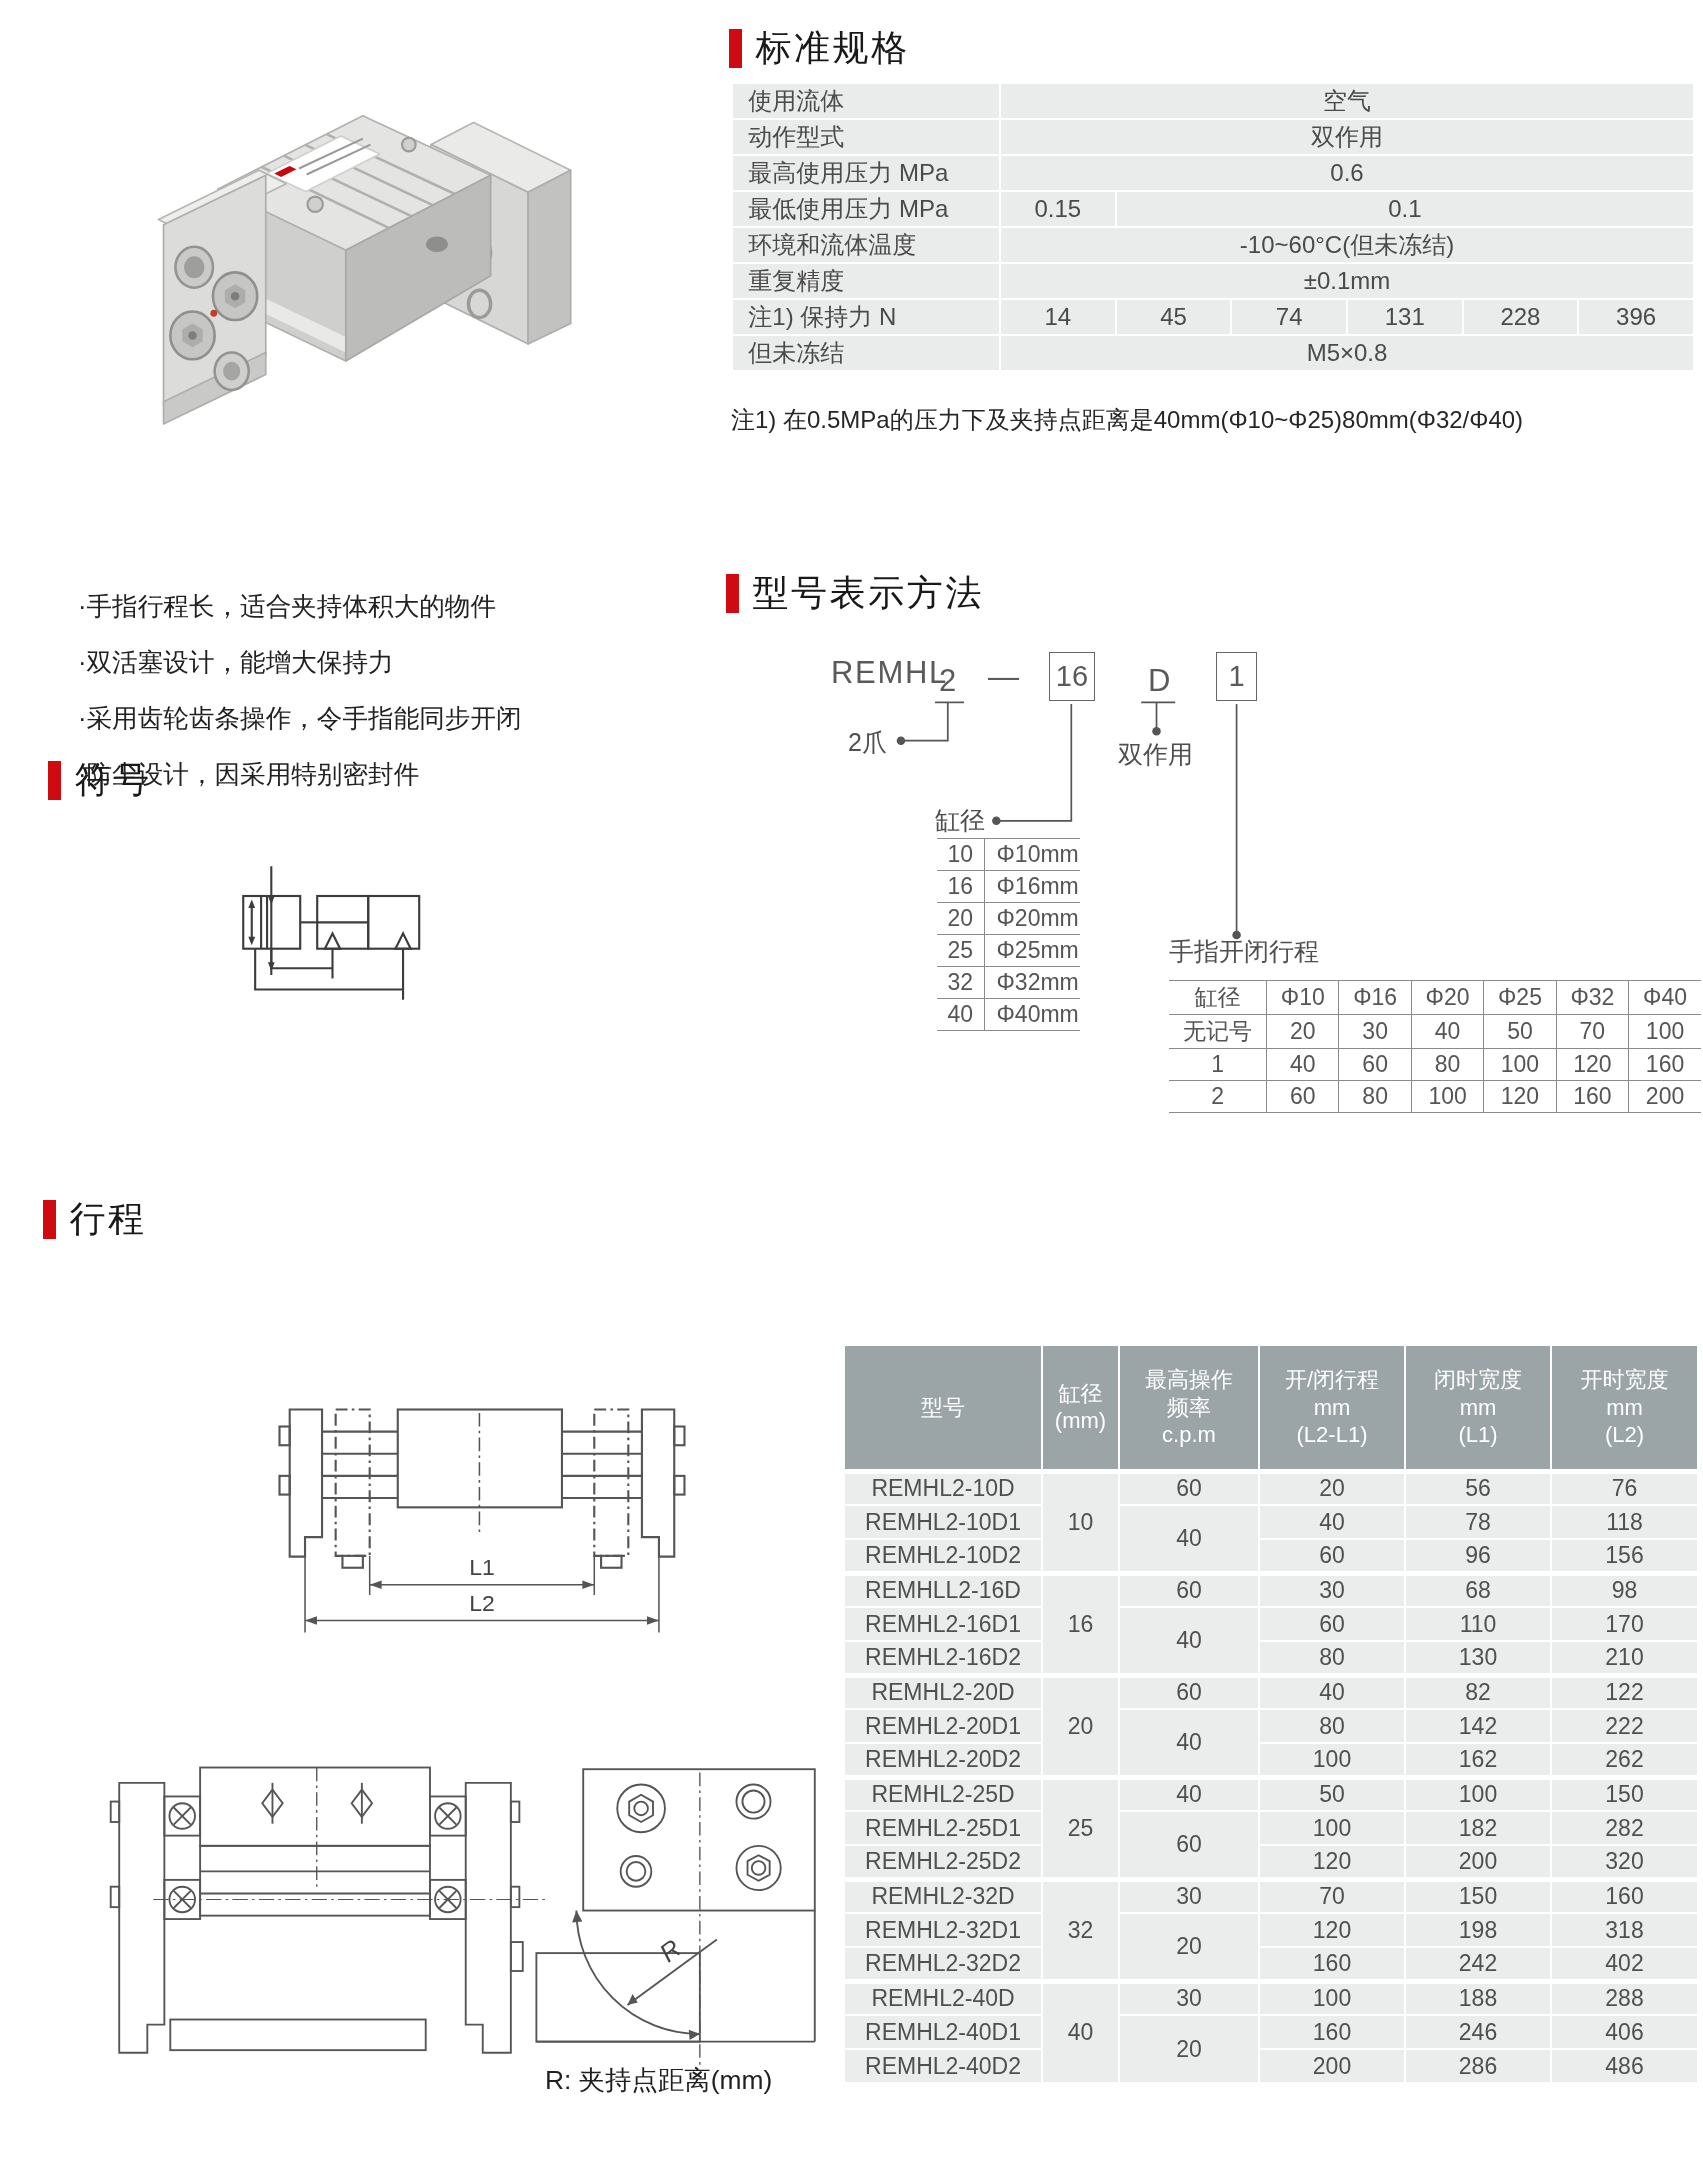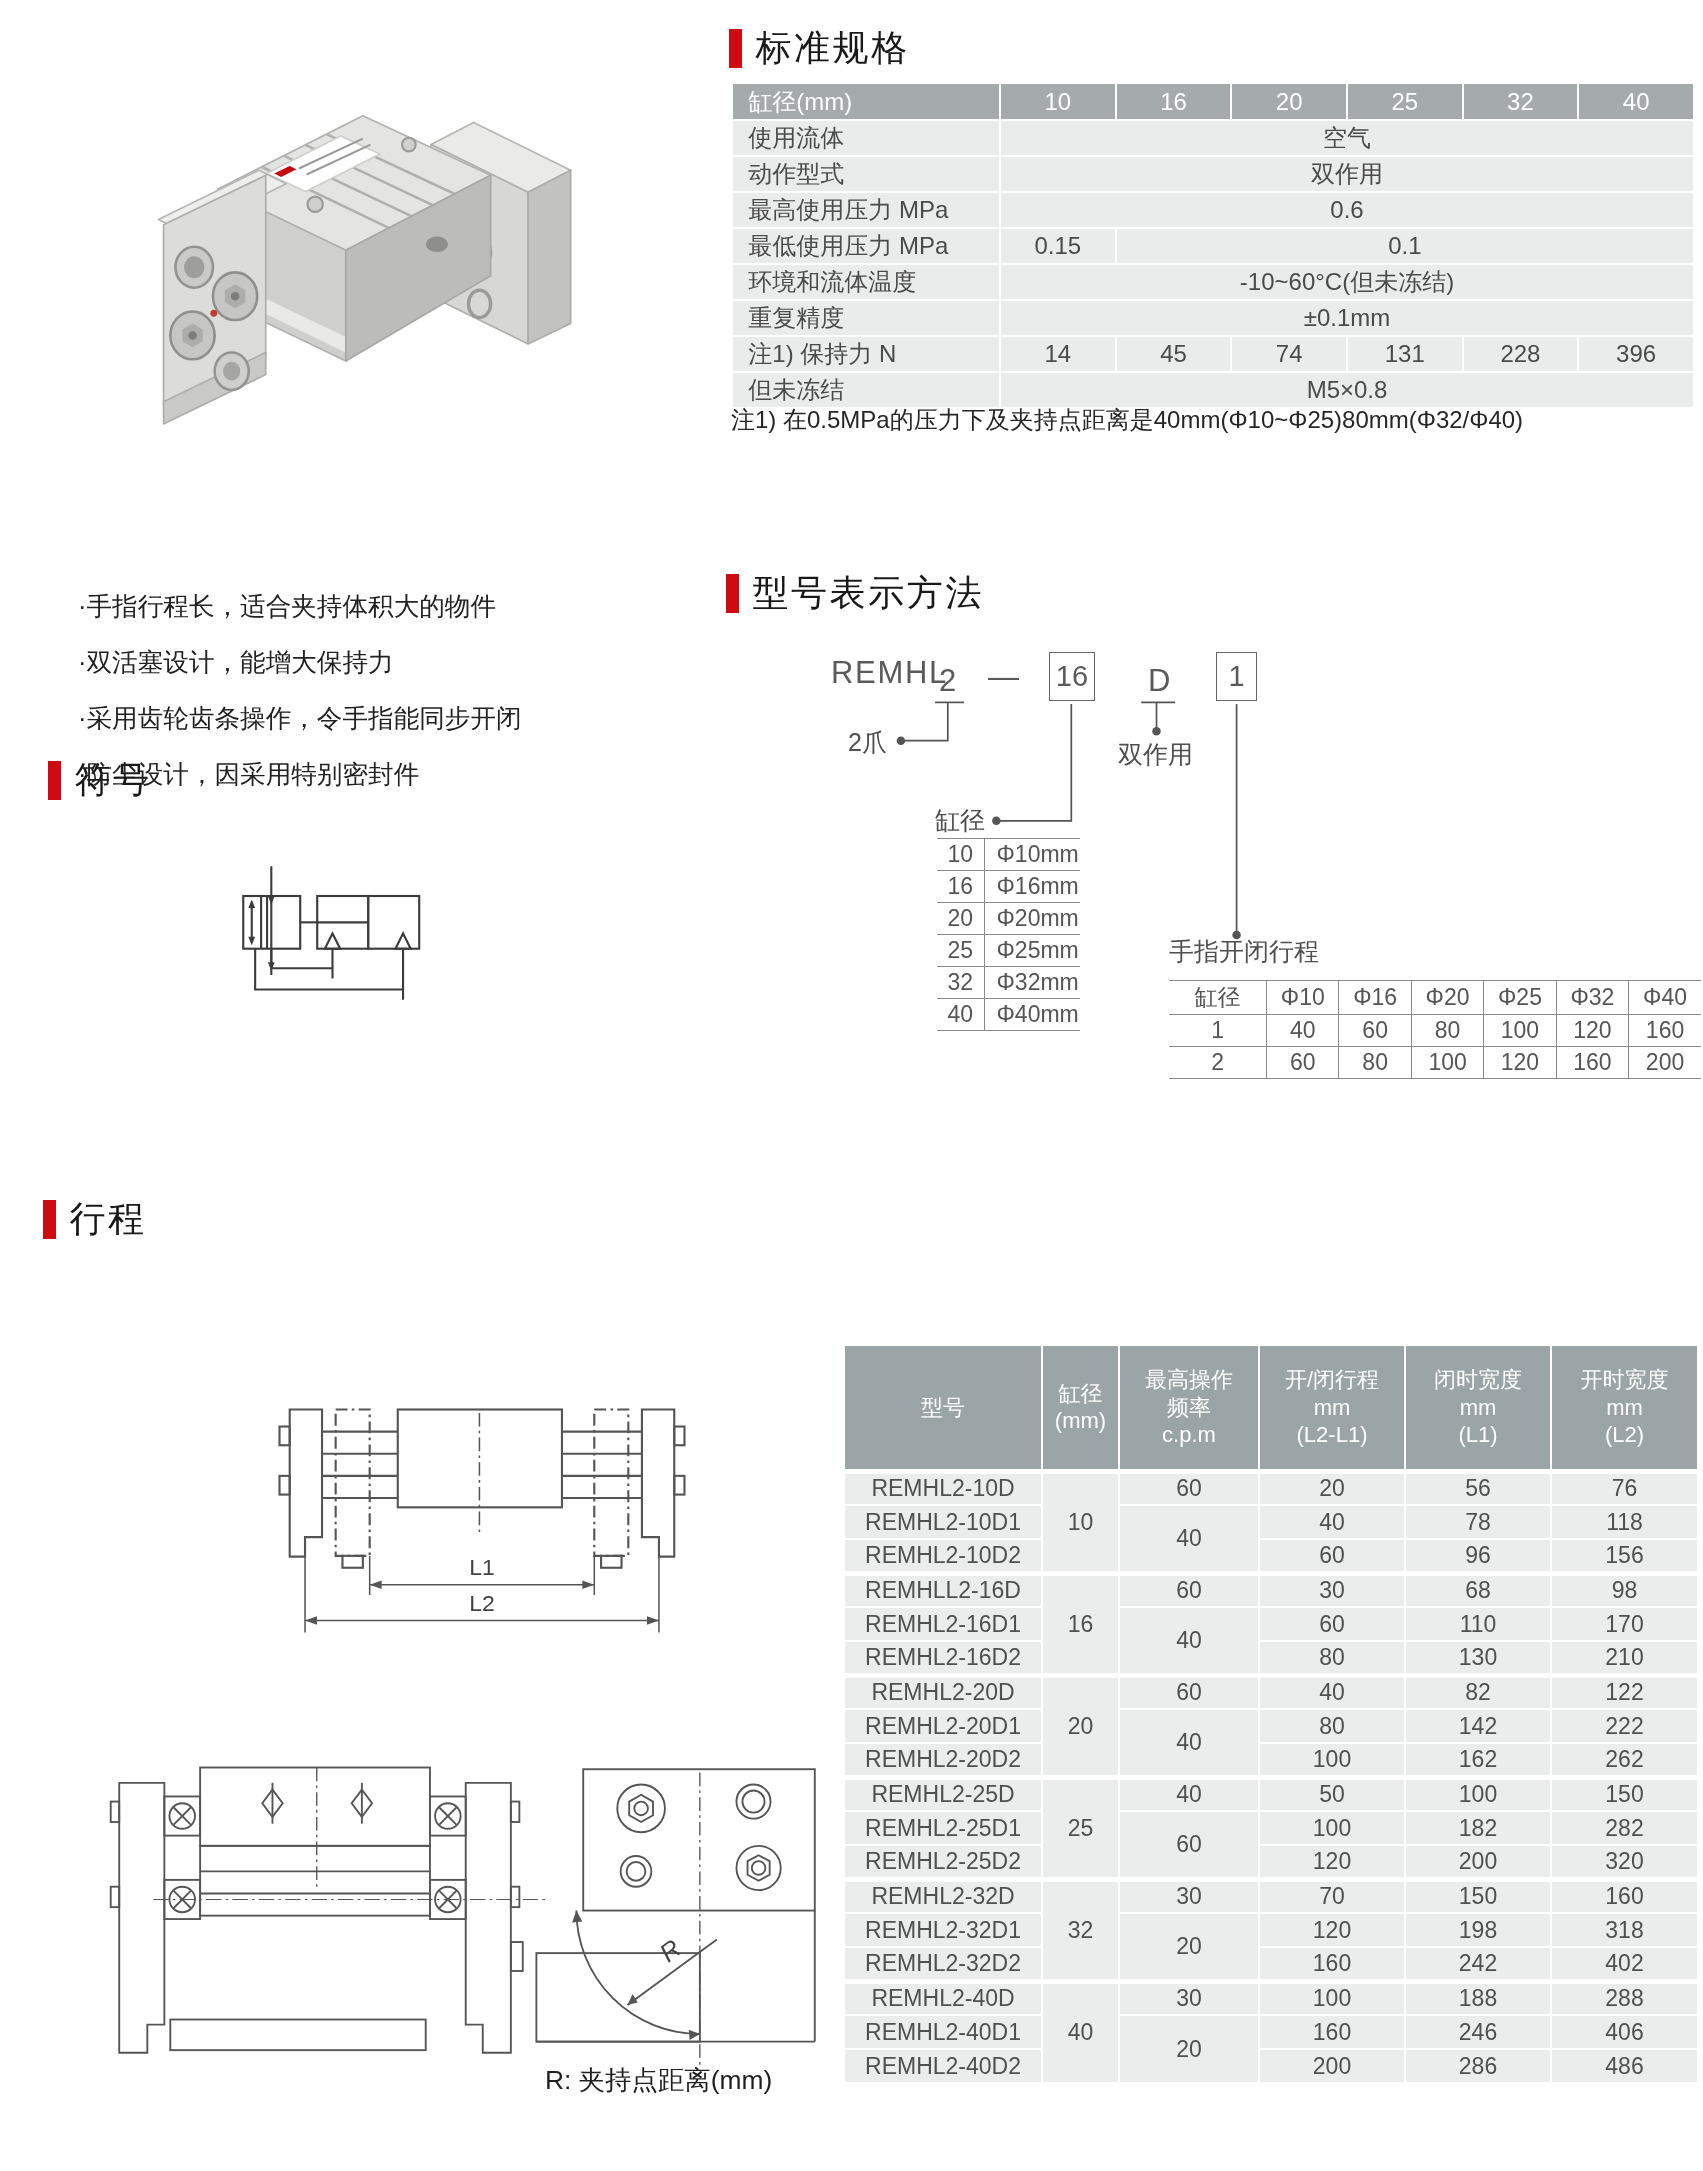--- a/index.html
+++ b/index.html
@@ -101,29 +101,20 @@
   <div class="sec-title" style="left:729px;top:24px">
     <div class="bar" style="background: rgb(207, 10, 16);"></div>
     <div class="txt">标准规格</div>
   </div>
   <table id="spec-table">
     <colgroup>
         <col style="width:268px">
         <col span="6">
       </colgroup>
     <tbody>
-        <tr>
-          <th class="sh sl" style="background: rgb(165, 171, 171);">缸径(mm)</th>
-          <th class="sh" style="background: rgb(165, 171, 171);">10</th>
-          <th class="sh" style="background: rgb(165, 171, 171);">16</th>
-          <th class="sh" style="background: rgb(165, 171, 171);">20</th>
-          <th class="sh" style="background: rgb(165, 171, 171);">25</th>
-          <th class="sh" style="background: rgb(165, 171, 171);">32</th>
-          <th class="sh" style="background: rgb(165, 171, 171);">40</th>
-        </tr>
         <tr>
           <th class="srl">使用流体</th>
           <td colspan="6">空气</td>
         </tr>
         <tr>
           <th class="srl">动作型式</th>
           <td colspan="6">双作用</td>
         </tr>
         <tr>
           <th class="srl">最高使用压力 MPa</th>
@@ -274,20 +265,29 @@
       </colgroup>
     <tbody>
         <tr>
           <td class="fh">缸径</td>
           <td class="fh">Φ10</td>
           <td class="fh">Φ16</td>
           <td class="fh">Φ20</td>
           <td class="fh">Φ25</td>
           <td class="fh">Φ32</td>
           <td class="fh">Φ40</td>
+        </tr>
+        <tr>
+          <td>无记号</td>
+          <td>20</td>
+          <td>30</td>
+          <td>40</td>
+          <td>50</td>
+          <td>70</td>
+          <td>100</td>
         </tr>
         <tr>
           <td>1</td>
           <td>40</td>
           <td>60</td>
           <td>80</td>
           <td>100</td>
           <td>120</td>
           <td>160</td>
         </tr>

